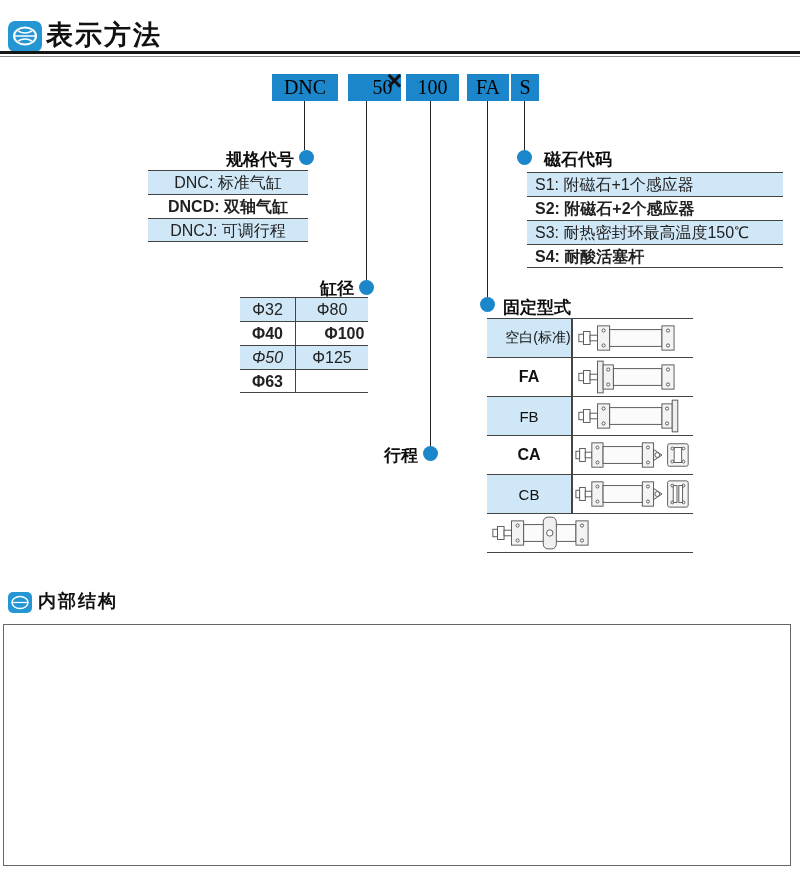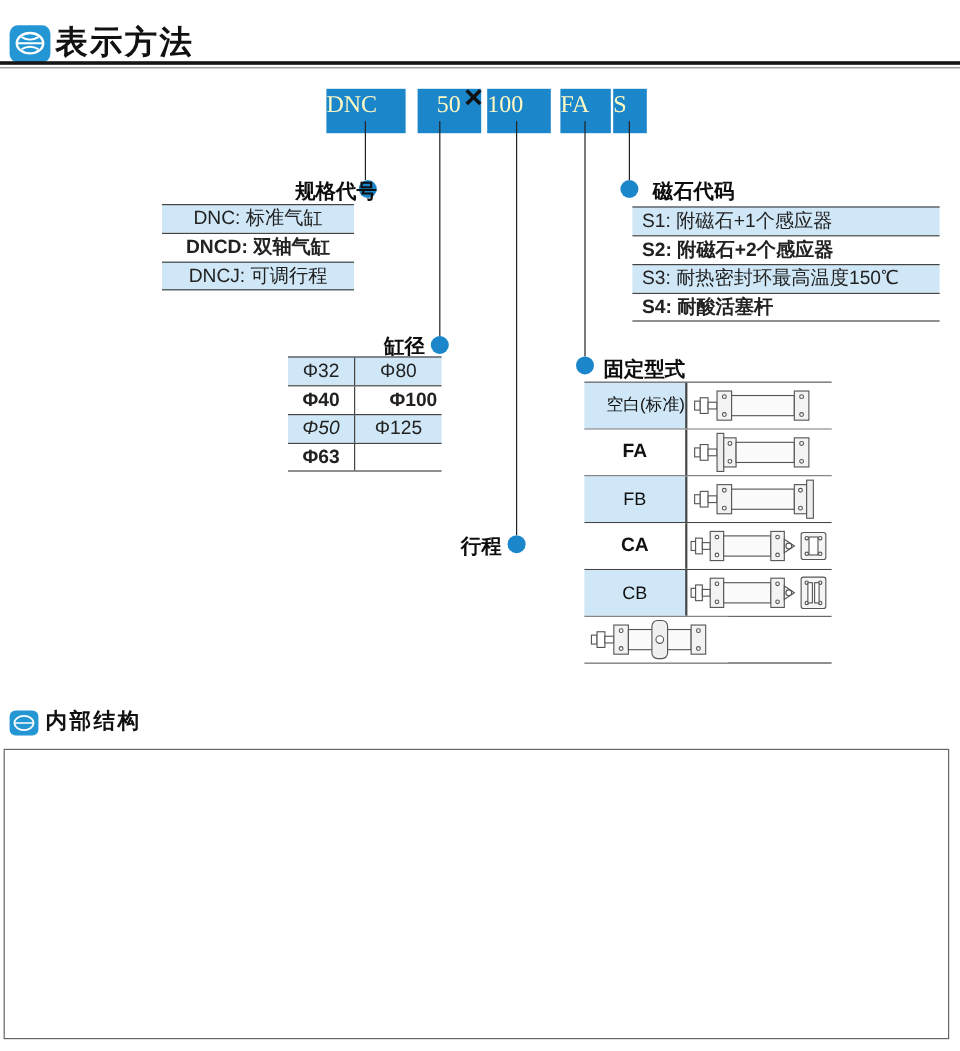--- a/index.html
+++ b/index.html
@@ -6,22 +6,22 @@
   #page{position:relative;width:800px;height:876px;background:#fff;overflow:hidden;
         font-family:"Liberation Sans",sans-serif;color:#111;}
 
   
   .hdr-icon{position:absolute;background:#2496d3;border-radius:7px;}
   .hdr-title{position:absolute;font-family:"Liberation Serif",serif;font-weight:700;letter-spacing:2px;}
   #rule-a{position:absolute;left:0;top:51px;width:800px;height:3px;background:#161616;}
   #rule-b{position:absolute;left:0;top:56px;width:800px;height:1px;background:#8a8a8a;}
 
   
-  .code-box{position:absolute;top:74px;height:37px;background:#1b86c9;color:#fef9c3;
-            font-family:"Liberation Serif",serif;font-size:20px;line-height:27px;}
+  .code-box{position:absolute;top:74px;height:27px;background:#1b86c9;color:#000000;
+            font-family:"Liberation Serif",serif;font-size:20px;line-height:27px;text-align:center;}
   #times-sym{position:absolute;top:66px;left:381px;width:27px;font-size:27px;font-weight:700;
              color:#111;text-align:center;font-family:"Liberation Sans",sans-serif;}
 
   .vline{position:absolute;width:1px;background:#222;}
   .dot{position:absolute;width:15px;height:15px;border-radius:50%;background:#1b86c9;}
 
   .lbl{position:absolute;font-size:17px;font-weight:700;color:#0d0d0d;white-space:nowrap;}
 
   
   .strip-table{position:absolute;}
@@ -74,22 +74,22 @@
   <div class="vline" style="left:430px;top:101px;height:345px;"></div>
   <div class="vline" style="left:487px;top:101px;height:196px;"></div>
   <div class="vline" style="left:524px;top:101px;height:49px;"></div>
 
   <div class="dot" style="left:299px;top:150px;"></div>
   <div class="dot" style="left:359px;top:280px;"></div>
   <div class="dot" style="left:423px;top:446px;"></div>
   <div class="dot" style="left:480px;top:297px;"></div>
   <div class="dot" style="left:517px;top:150px;"></div>
 
-  <div class="lbl" style="left:226px;top:148px;margin-left:20px;">规格代号</div>
-  <div class="strip-table" style="left:135px;top:170px;width:160px;">
+  <div class="lbl" style="left:226px;top:148px;">规格代号</div>
+  <div class="strip-table" style="left:148px;top:170px;width:160px;">
     <div class="strip-row bg-b t-center">DNC: 标准气缸</div>
     <div class="strip-row bg-w t-center">DNCD: 双轴气缸</div>
     <div class="strip-row bg-b t-center last">DNCJ: 可调行程</div>
   </div>
 
   <div class="lbl" style="left:320px;top:277px;">缸径</div>
   <div class="strip-table" style="left:240px;top:297px;width:128px;">
     <div class="strip-row bg-b two-col">
       <div class="t-center" style="width:55px;">Φ32</div>
       <div class="t-center c2" style="flex:1;">Φ80</div>

